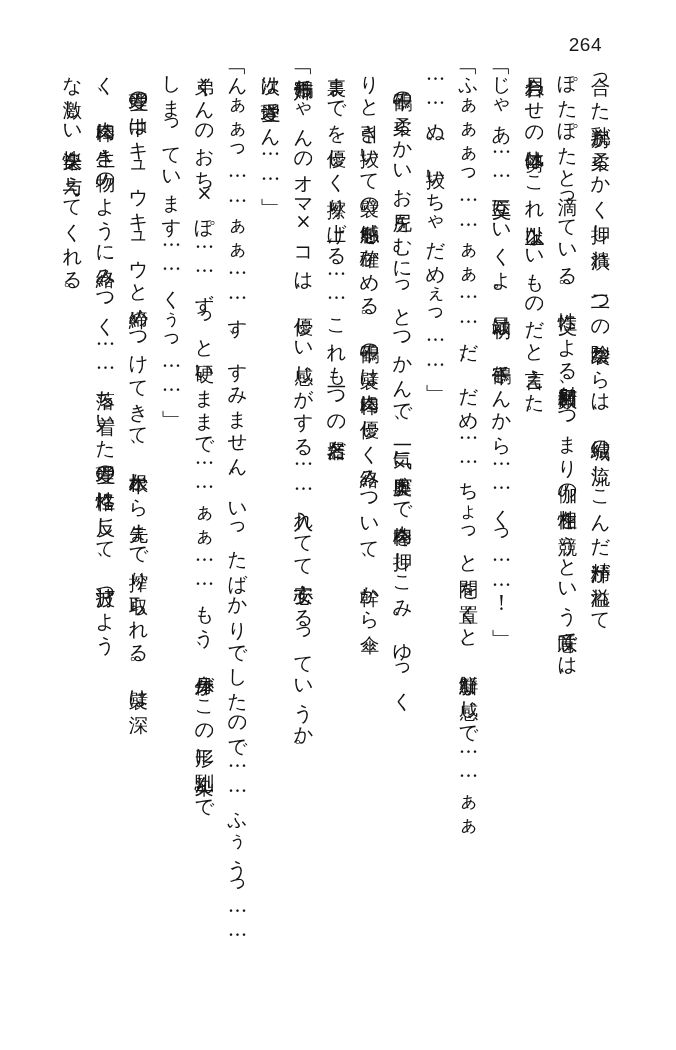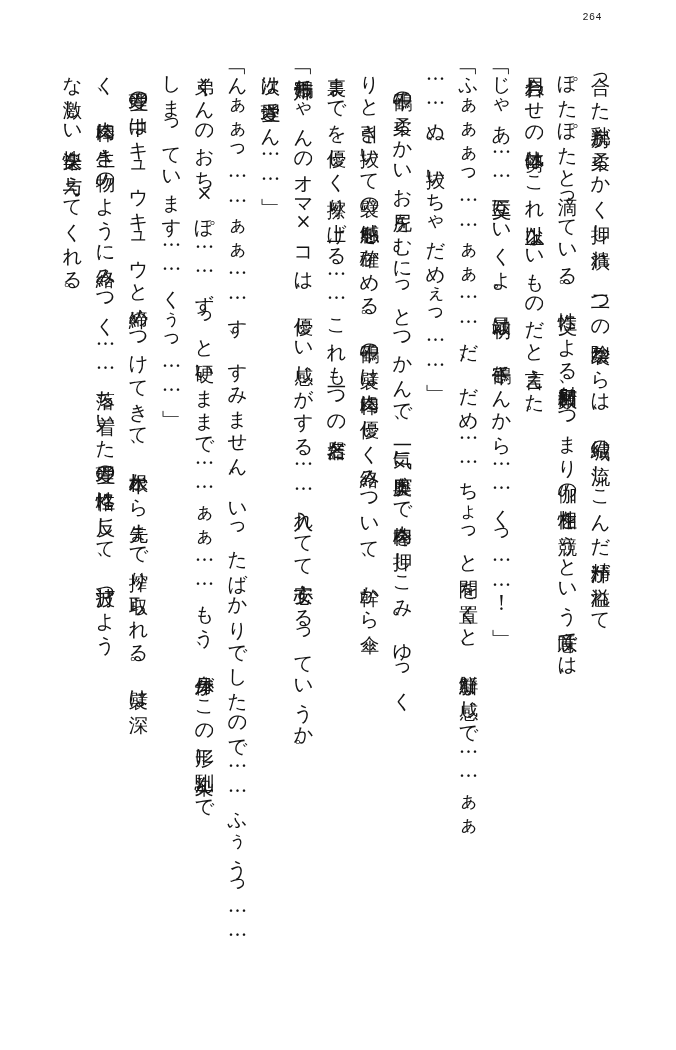--- a/index.html
+++ b/index.html
@@ -19,26 +19,26 @@
     position: relative;
     width: 676px;
     height: 1050px;
     background: #ffffff;
     box-sizing: border-box;
   }
 
   
   #page-number {
     position: absolute;
-    top: 12px;
+    top: 34px;
     right: 74px;
-    font-size: 10px;
+    font-size: 19px;
     letter-spacing: 0.5px;
     color: #1a1a1a;
-    font-family: Liberation Mono, monospace;
+    font-family: Liberation Sans, sans-serif;
   }
 
   
   #text-body {
     position: absolute;
     top: 62px;
     right: 66px;
     left: 44px;
     height: 935px;
     display: flex;

